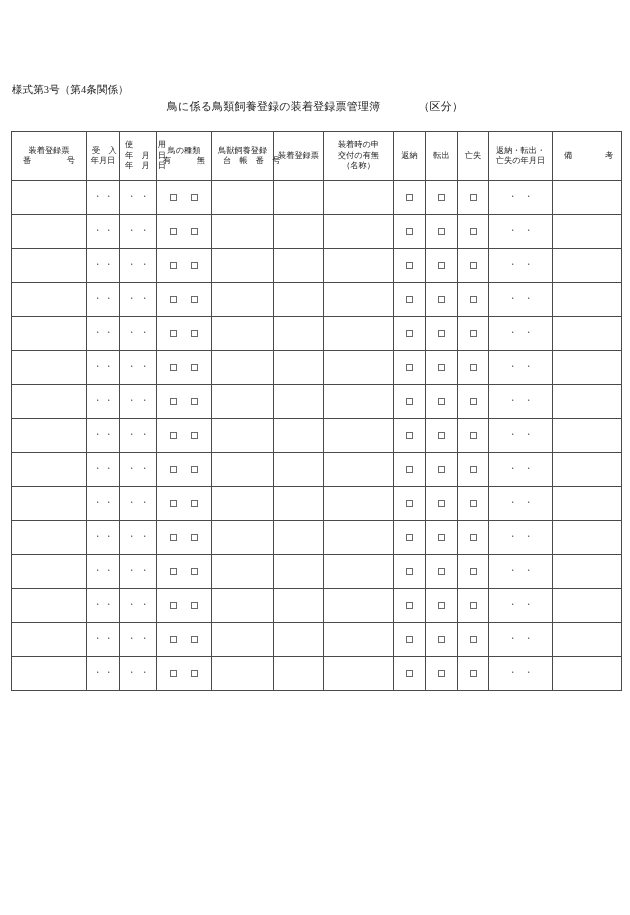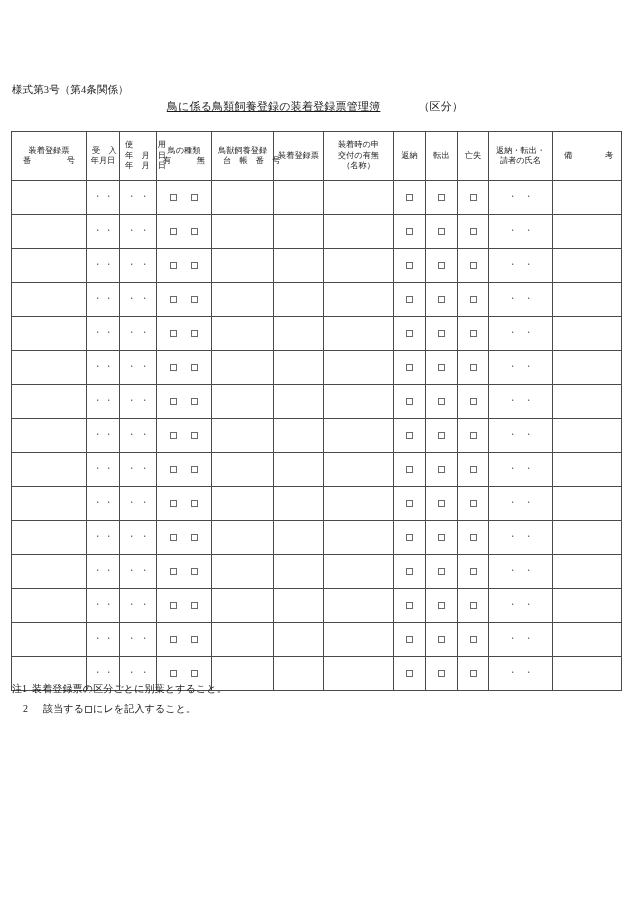--- a/index.html
+++ b/index.html
@@ -39,21 +39,21 @@
   
   .title-row {
     position: absolute;
     left: 0;
     top: 99px;
     width: 630px;
     text-align: center;
     font-size: 11px;
     white-space: nowrap;
   }
-  .title-row .title-main { letter-spacing: 0.2px; text-decoration: underline; }
+  .title-row .title-main { letter-spacing: 0.2px; }
   .title-row .title-kubun {
     display: inline-block;
     margin-left: 38px;
     letter-spacing: 0.2px;
   }
 
   
   .grid {
     position: absolute;
     left: 11px;
@@ -252,21 +252,21 @@
             </span>
           </th>
           <th>
             <span class="hcell">
               <span class="hline">亡失</span>
             </span>
           </th>
           <th>
             <span class="hcell">
               <span class="hline">返納・転出・</span>
-              <span class="hline">請者の氏名</span>
+              <span class="hline">亡失の年月日</span>
             </span>
           </th>
           <th>
             <span class="hcell">
               <span class="spread-wide">備　　　　考</span>
             </span>
           </th>
         </tr>
     </thead>
     <tbody>
@@ -956,18 +956,14 @@
             <div class="dots wide">
               <span class="d">・</span>
               <span class="d">・</span>
             </div>
           </td>
           <td></td>
         </tr>
       </tbody>
   </table>
 
-  <div class="notes">
-      <span class="note-line"><span class="note-label">注1</span><span class="note-text">装着登録票の区分ごとに別葉とすること。</span></span>
-      <span class="note-line indent"><span class="note-label">2</span><span class="note-text">該当する</span><span class="nbox"></span><span class="note-text">にレを記入すること。</span></span>
-    </div>
 
 </div>
 
 </body></html>

